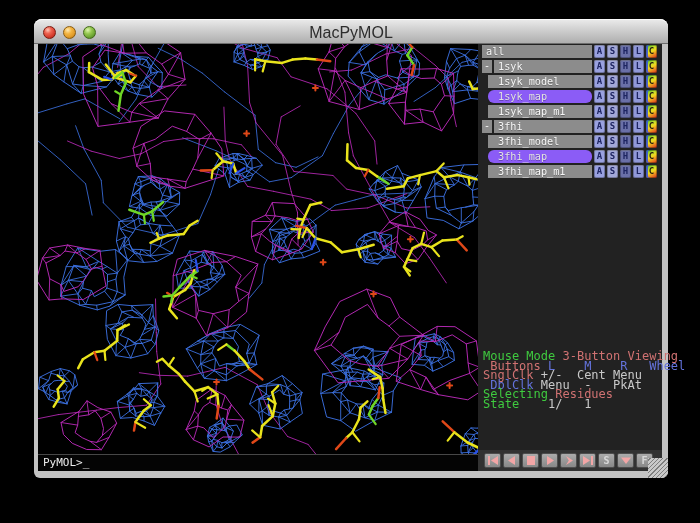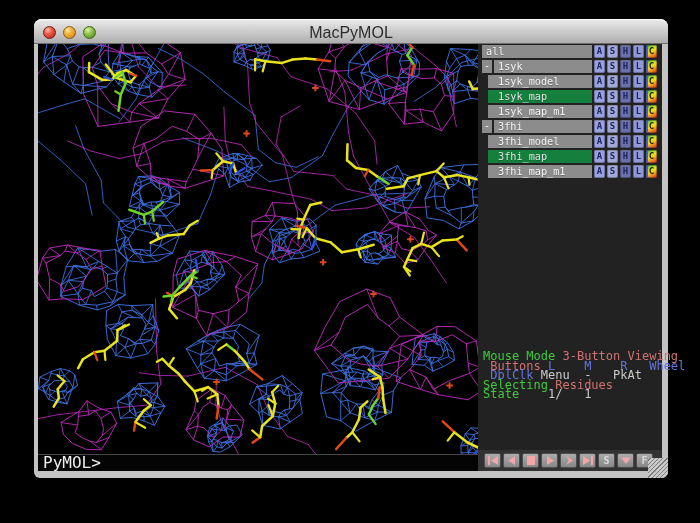--- a/index.html
+++ b/index.html
@@ -21,32 +21,32 @@
   .light.green{background:radial-gradient(circle at 35% 28%,#def5ae 0%,#93c64e 36%,#6ca433 68%,#3e6614 100%);border:1px solid #43691a;}
   #window-title{position:absolute;left:0;right:0;top:5px;text-align:center;
                 font-family:"Liberation Sans",sans-serif;font-size:16px;color:#2d2d2d;}
 
   #content{position:absolute;left:4px;top:25px;width:624px;height:427px;background:#000;display:flex;}
 
   
   #viewport{position:relative;width:440px;height:427px;background:#000;overflow:hidden;}
   #molsvg{position:absolute;left:0;top:0;}
   #prompt{position:absolute;left:0;right:0;bottom:0;height:16px;background:#040404;
-          border-top:1px solid #474747;color:#ededed;font-size:16px;line-height:15px;padding-left:5px;}
+          border-top:1px solid #474747;color:#ededed;font-size:11px;line-height:15px;padding-left:5px;}
 
   
   #sidebar{position:relative;width:184px;height:427px;background:#222;}
   #objects{position:absolute;left:4px;top:1px;right:0;}
   .obj-row{display:flex;height:13px;margin-bottom:2px;padding-right:5px;}
   .minus-cell{width:10px;background:#8c8c8c;margin-right:2px;color:#f4f4f4;font-size:10px;
               line-height:12px;text-align:center;}
   .obj-name{flex:1;background:#8c8c8c;color:#f5f5f5;font-size:10.2px;line-height:13px;
             padding-left:4px;white-space:nowrap;overflow:hidden;text-shadow:0 1px 0 rgba(0,0,0,.25);}
   .obj-row.child .obj-name{margin-left:6px;padding-left:10px;}
-  .obj-name.dim{background:#15803d;color:#e2e2e2;}
+  .obj-name.dim{background:#8b5cf6;color:#e2e2e2;border-radius:6px;}
   .abtn{width:11px;margin-left:2px;font-size:9px;line-height:13px;text-align:center;color:#1e2562;
         font-weight:bold;border-radius:2px;
         box-shadow:inset 0 0 0 1px rgba(0,0,0,.28),inset 0 1px 0 rgba(255,255,255,.28);}
   .abtn.b-a{background:#99a1e0;}
   .abtn.b-s{background:#a2a8d8;}
   .abtn.b-h{background:#6a70a8;}
   .abtn.b-l{background:#9098d8;}
   .abtn.b-c{background:linear-gradient(150deg,#2fae2f 0%,#bfe02a 32%,#f2d81f 52%,#ec8420 74%,#d82d1f 100%);
             color:#2c2310;box-shadow:inset 2px 0 0 rgba(55,80,225,.85),inset 0 0 0 1px rgba(0,0,0,.3);}
 
@@ -1540,20 +1540,21 @@
               <div class="abtn b-a">A</div>
               <div class="abtn b-s">S</div>
               <div class="abtn b-h">H</div>
               <div class="abtn b-l">L</div>
               <div class="abtn b-c">C</div>
             </div>
           </div>
         <div id="mousepanel">
             <div class="mline"><span class="c-green">Mouse Mode </span><span class="c-salmon">3-Button Viewing</span></div>
             <div class="mline"><span class="c-salmon"> Buttons </span><span class="c-blue">L    M    R   Wheel</span></div>
+            <div class="mline"><span class="c-salmon">SnglClk </span><span class="c-gray">+/-  Cent Menu</span></div>
             <div class="mline"><span class="c-blue"> DblClk </span><span class="c-gray">Menu  -   PkAt</span></div>
             <div class="mline"><span class="c-green">Selecting </span><span class="c-salmon">Residues</span></div>
             <div class="mline"><span class="c-green">State </span><span class="c-gray">   1/   1</span></div>
           </div>
         <div id="pbstrip">
             <div class="pbtn">
               <svg width="12" height="9" viewBox="0 0 12 9">
                 <rect x="1" y="0" width="2" height="9" fill="#f2a6a6"></rect>
                 <polygon points="11,0 11,9 4,4.5" fill="#f2a6a6"></polygon>
               </svg>

